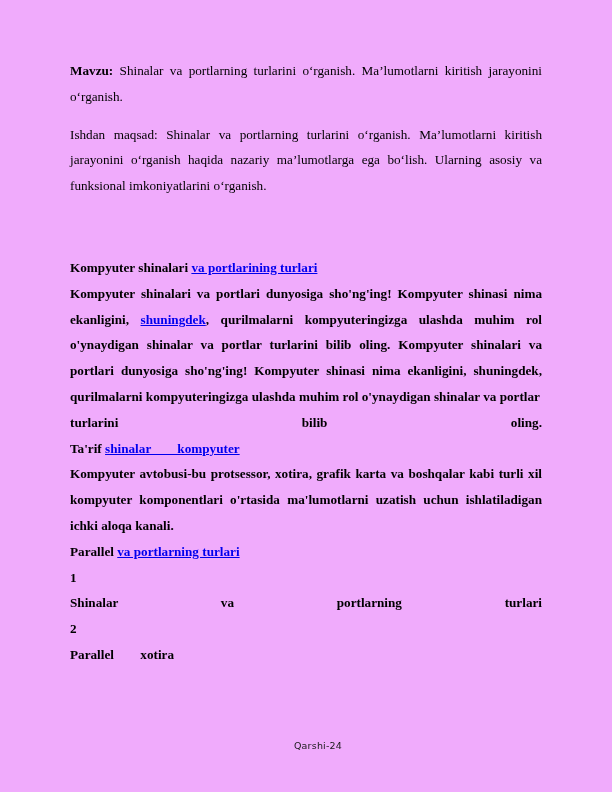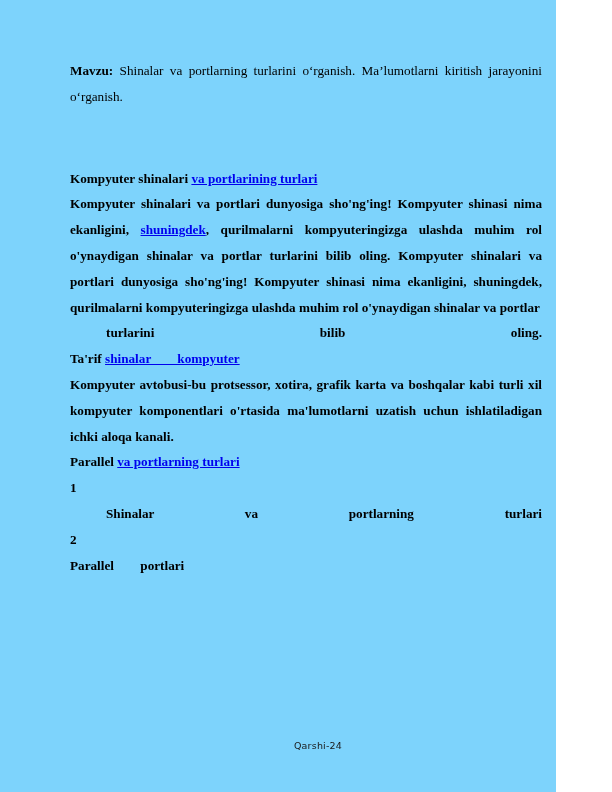--- a/index.html
+++ b/index.html
@@ -13,25 +13,25 @@
     position: relative;
     font-family: "Liberation Serif", "DejaVu Serif", serif;
     color: #000000;
     overflow: hidden;
   }
 
   .page {
     position: absolute;
     left: 0;
     top: 0;
-    width: 556px;
+    width: 612px;
     height: 792px;
     box-sizing: border-box;
     padding: 0;
-    background: #7dd3fc;
+    background: #f0abfc;
   }
 
   .content {
     position: absolute;
     left: 70px;
     top: 58px;
     width: 472px;
   }
 
   p {
@@ -64,21 +64,20 @@
   a.doclink {
     color: #0000ee;
     text-decoration: underline;
     cursor: pointer;
   }
 
   
   .stretch {
     text-align: justify;
     text-align-last: justify;
-    margin-left: 36px;
   }
 
   .nowrapline {
     white-space: pre;
   }
 
   .footer {
     position: absolute;
     left: 12px;
     top: 740px;
@@ -92,20 +91,21 @@
 </style>
 </head>
 <body>
 
 <div class="page">
 
   <div class="content">
 
     <p class="spaced"><b>Mavzu:</b><span> Shinalar va portlarning turlarini o‘rganish. Ma’lumotlarni kiritish jarayonini o‘rganish.</span></p>
 
+    <p class="spaced">Ishdan maqsad: Shinalar va portlarning turlarini o‘rganish. Ma’lumotlarni kiritish jarayonini o‘rganish haqida nazariy ma’lumotlarga ega bo‘lish. Ularning asosiy va funksional imkoniyatlarini o‘rganish.</p>
 
     <div class="gap-big"></div>
 
     <p class="tight"><span>Kompyuter shinalari </span><a class="doclink">va portlarining    turlari</a></p>
 
     <p class="tight"><span>Kompyuter shinalari va portlari dunyosiga sho'ng'ing! Kompyuter shinasi nima ekanligini, </span><a class="doclink">shuningdek</a><span>, qurilmalarni kompyuteringizga ulashda muhim rol o'ynaydigan shinalar va portlar turlarini bilib oling. Kompyuter shinalari va portlari dunyosiga sho'ng'ing! Kompyuter shinasi nima ekanligini, shuningdek, qurilmalarni kompyuteringizga ulashda muhim rol o'ynaydigan shinalar va portlar</span></p>
 
     <p class="tight stretch">turlarini bilib oling.</p>
 
     <p class="tight"><span>Ta'rif </span><a class="doclink nowrapline">shinalar        kompyuter</a></p>
@@ -114,20 +114,20 @@
 
     <p class="tight"><span>Parallel </span><a class="doclink">va portlarning    turlari</a></p>
 
     <p class="tight">1</p>
 
     <p class="tight stretch">Shinalar va portlarning turlari</p>
 
 
     <p class="tight">2</p>
 
-    <p class="tight nowrapline">Parallel        portlari</p>
+    <p class="tight nowrapline">Parallel        xotira</p>
 
 
   </div>
 
   <div class="footer">Qarshi-24</div>
 
 </div>
 
 </body></html>

